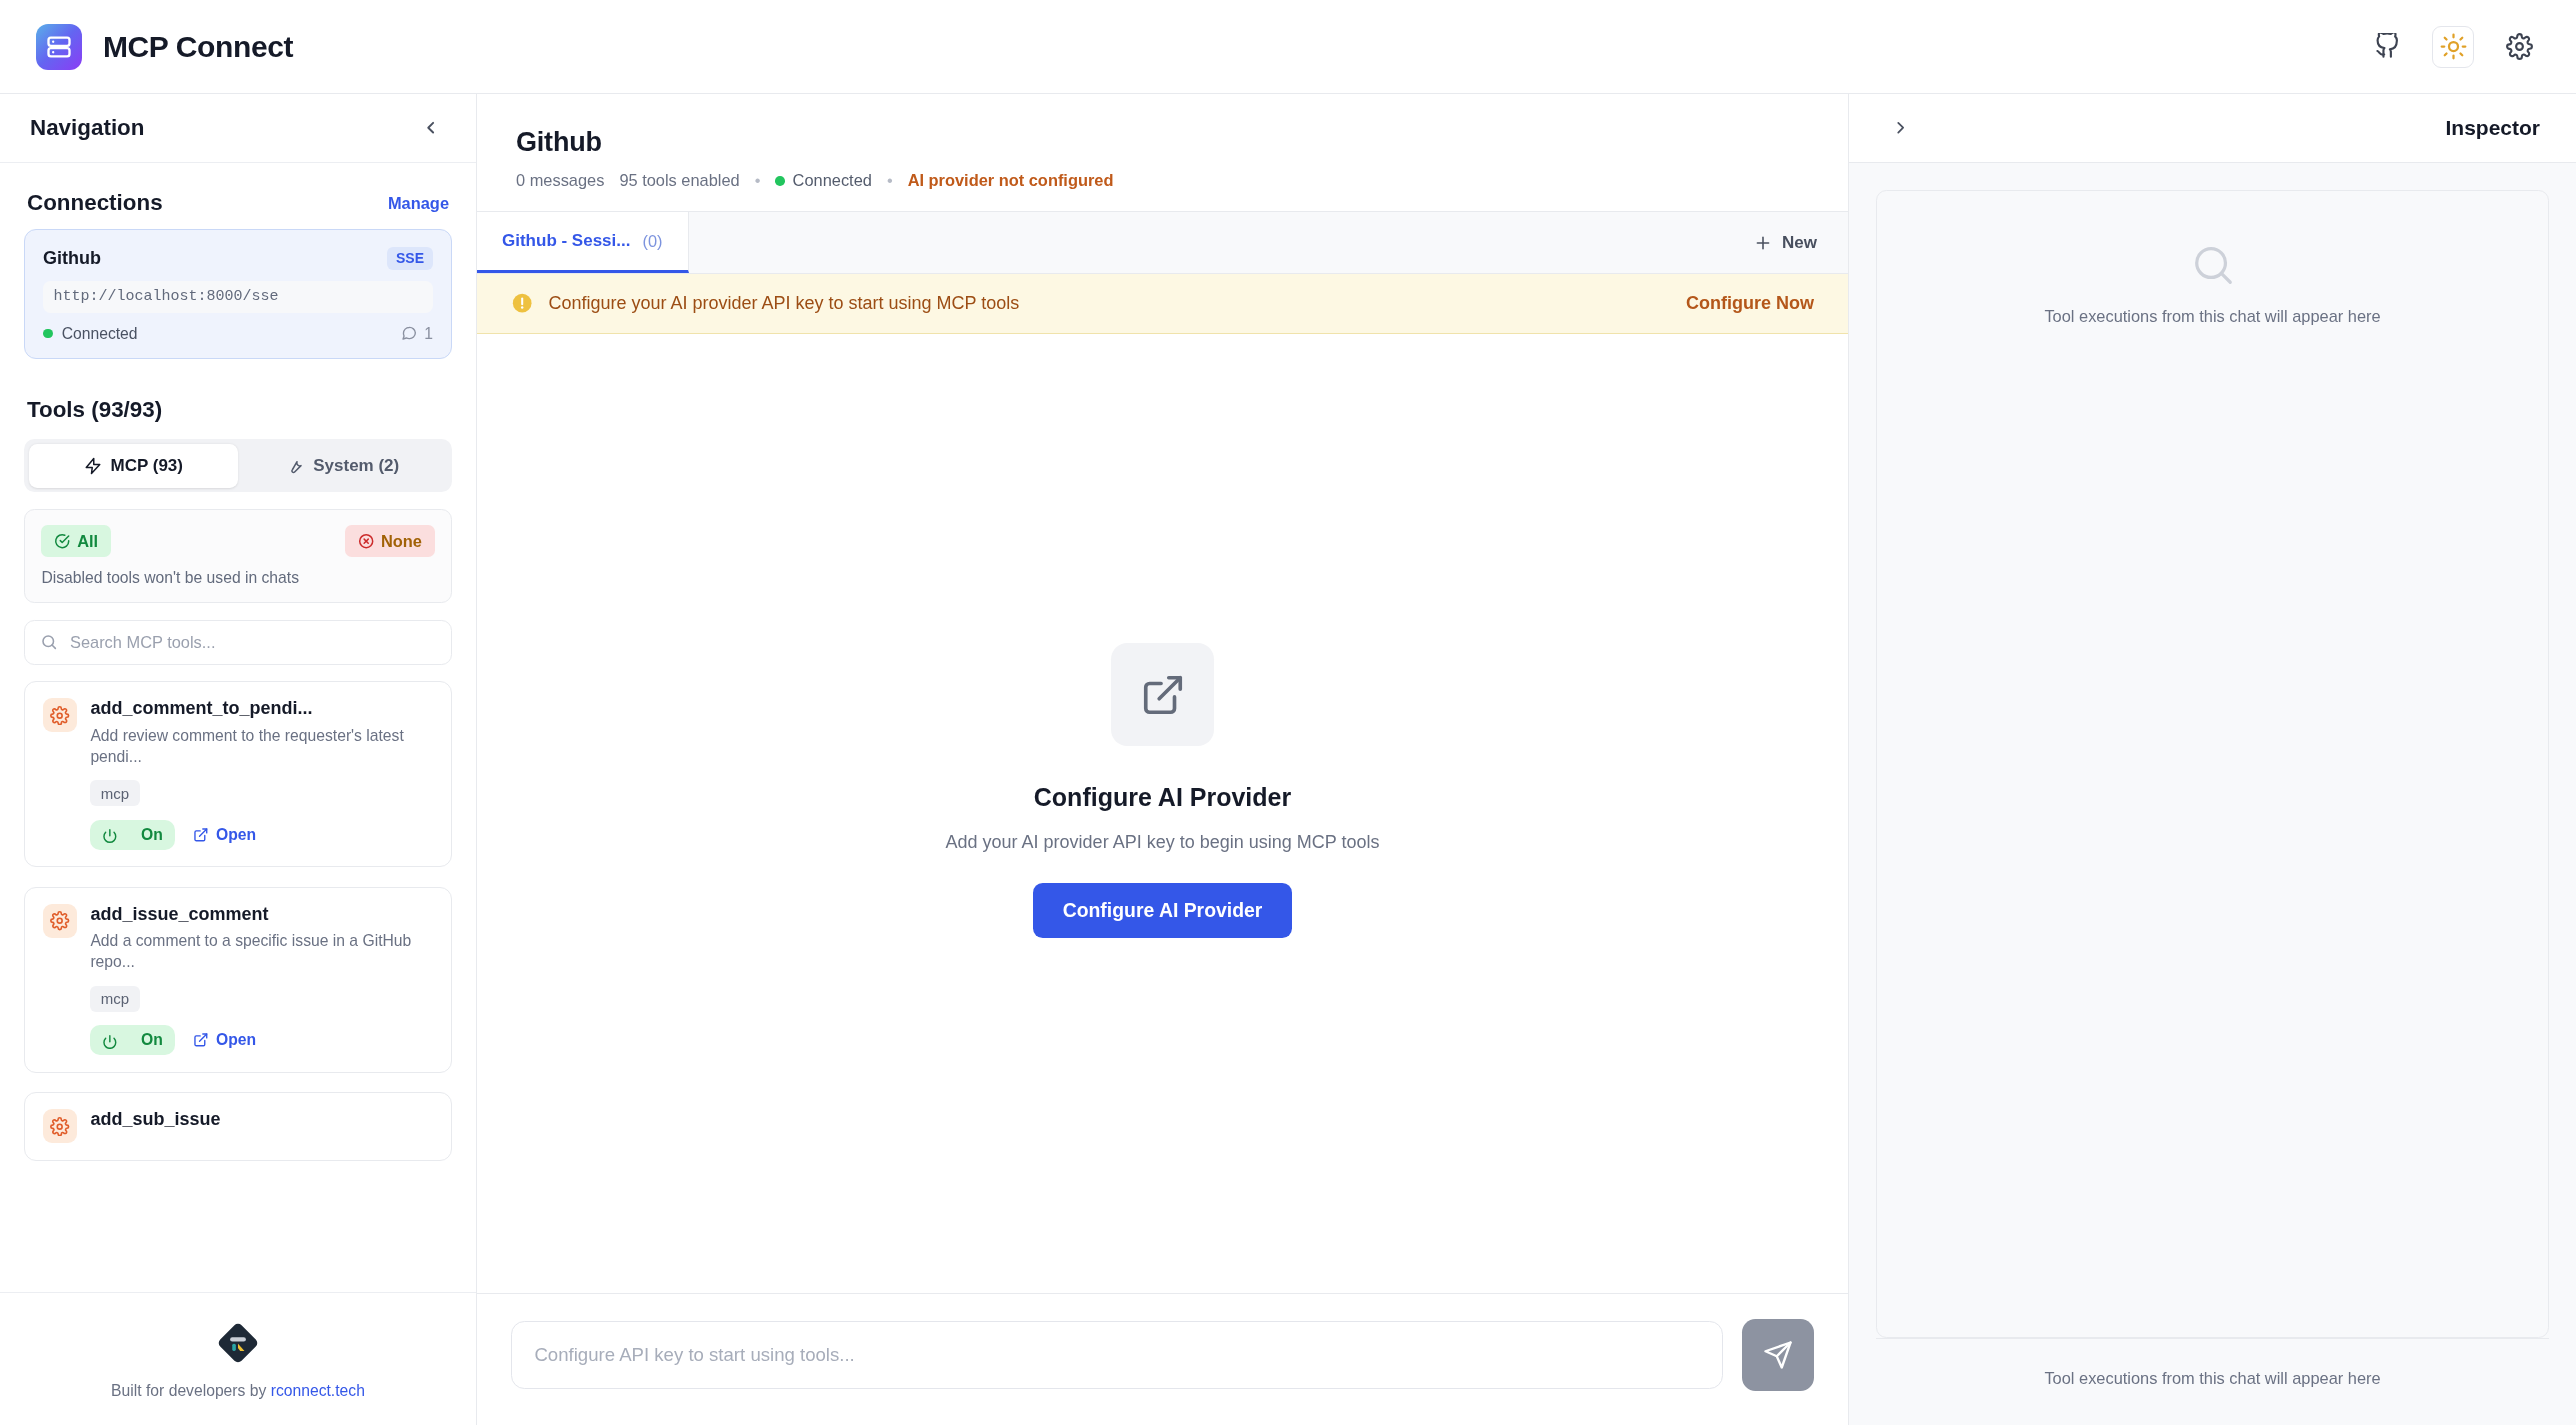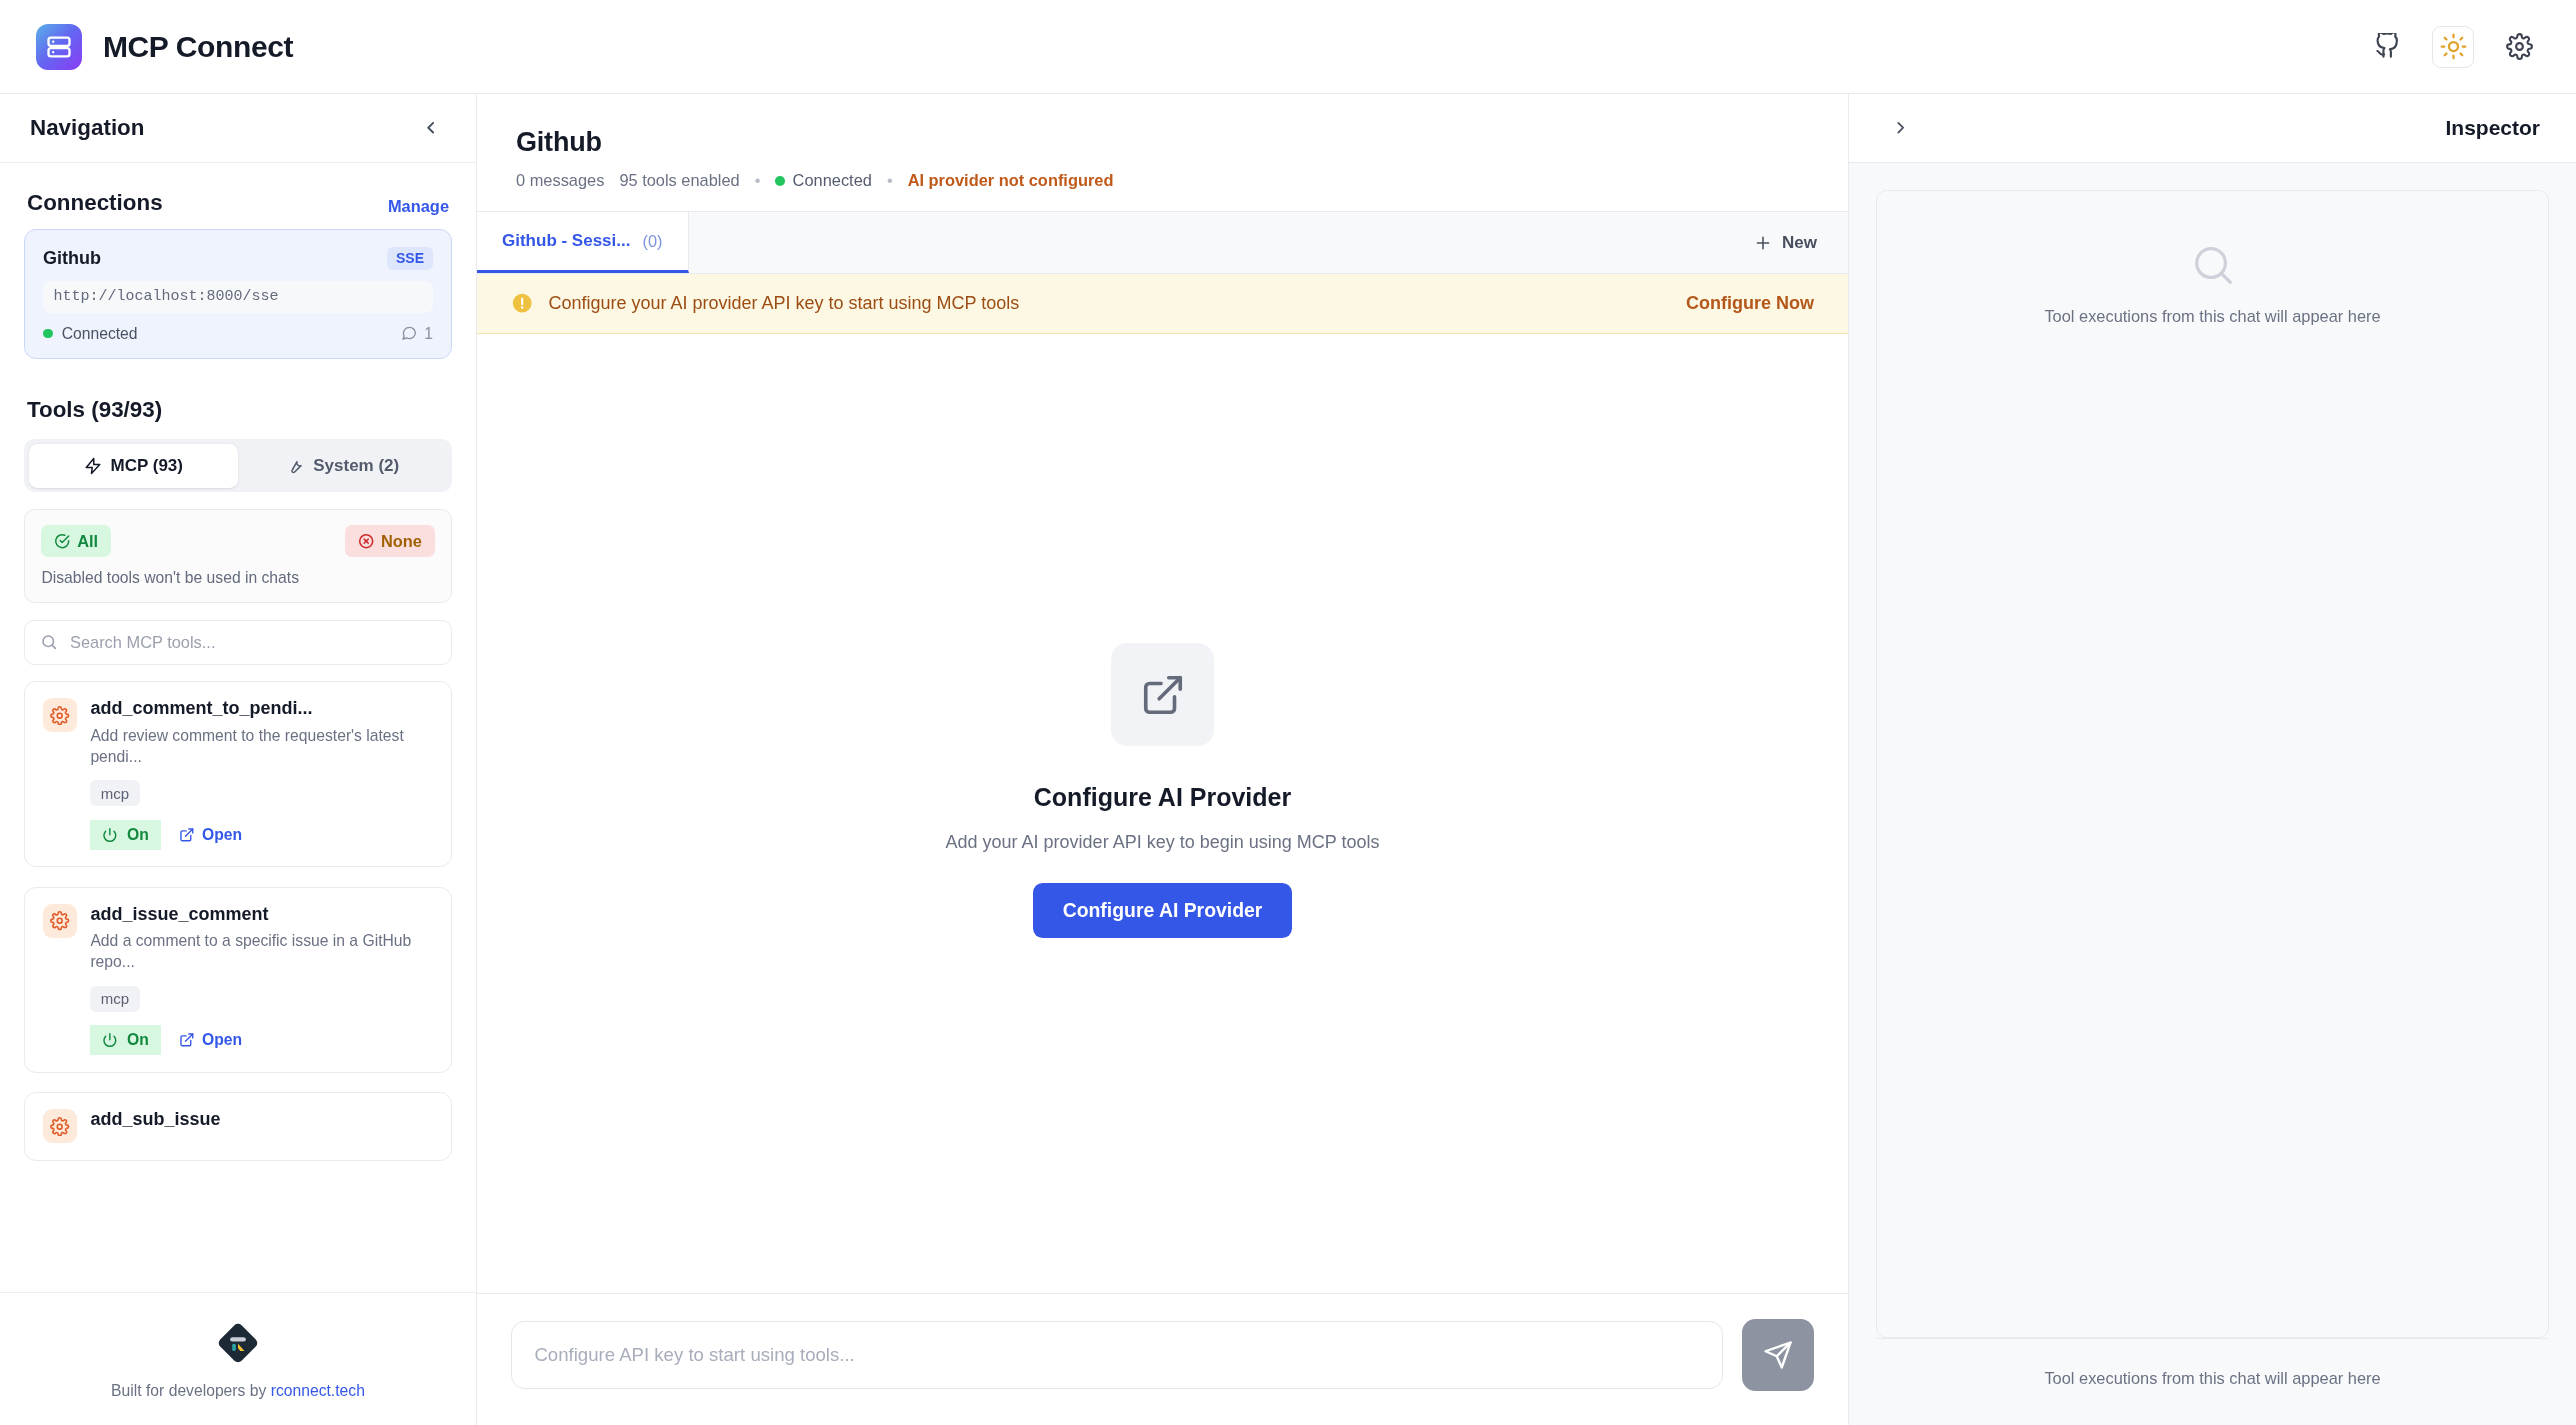--- a/index.html
+++ b/index.html
@@ -68,21 +68,21 @@
   .chev-btn svg { width: 19.4px; height: 19.4px; }
 
   .sidebar-scroll {
     flex: 1 1 auto;
     overflow: hidden;
     padding: 0 24px;
     position: relative;
   }
 
   .section-head {
-    display: flex; align-items: flex-end; justify-content: space-between;
+    display: flex; align-items: center; justify-content: space-between;
     padding: 27px 3px 13.4px 3px;
     gap: 37px;
   }
   .section-title { font-size: 22.4px; font-weight: 700; color: #151a28; }
   .section-link { font-size: 16.4px; font-weight: 700; color: #3457e8; cursor: pointer; }
 
   .conn-card {
     background: #eff3fd;
     border: 1.5px solid #c9d8f7;
     border-radius: 12px;
@@ -180,22 +180,22 @@
     white-space: nowrap; overflow: hidden; text-overflow: ellipsis;
   }
   .tool-desc { font-size: 15.7px; color: #6a7183; line-height: 1.35; margin-top: 5.2px; }
   .tool-tag {
     display: inline-block; margin-top: 13.4px;
     background: #f1f2f5; color: #5b6273; border-radius: 6px;
     padding: 4.5px 10.4px; font-size: 15px;
   }
   .tool-actions { display: flex; align-items: center; gap: 18px; margin-top: 13.4px; }
   .tool-on {
-    display: flex; align-items: center; gap: 9px;
-    background: #d8f7e0; color: #12893f; border-radius: 0;
+    display: flex; align-items: flex-end; gap: 23px;
+    background: #d8f7e0; color: #12893f; border-radius: 10px;
     padding: 6px 12px; font-size: 15.7px; font-weight: 700; border: none; cursor: pointer;
   }
   .tool-on svg { width: 15.7px; height: 15.7px; }
   .tool-open {
     display: flex; align-items: center; gap: 7.5px;
     color: #3457e8; font-size: 15.7px; font-weight: 700; cursor: pointer;
   }
   .tool-open svg { width: 15.7px; height: 15.7px; }
 
   .sidebar-foot {

